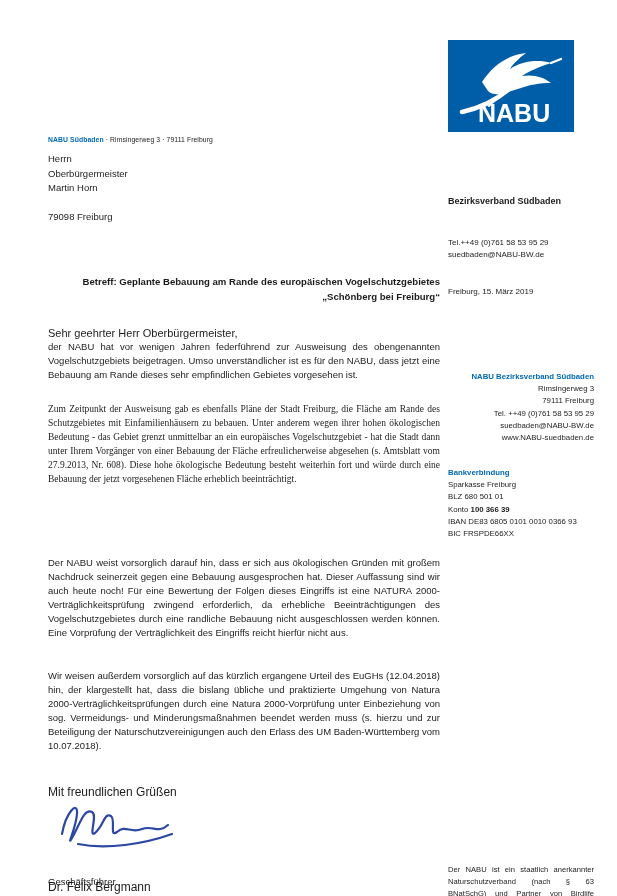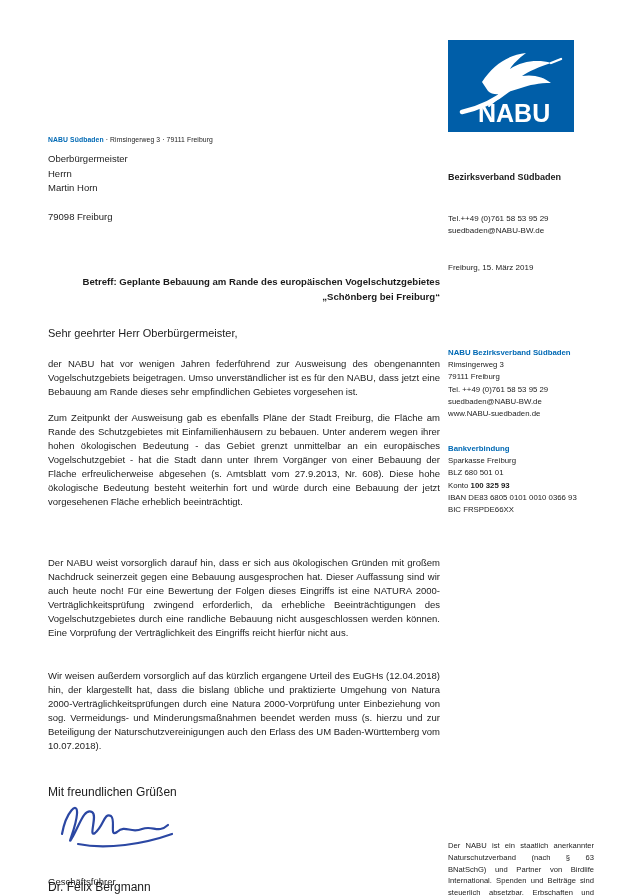--- a/index.html
+++ b/index.html
@@ -10,56 +10,56 @@
   .abs{position:absolute;}
   
   .main-col{left:48px;width:392px;}
   .sender-line{top:136px;font-size:6.8px;letter-spacing:.1px;}
   .sender-org{color:#0069b4;font-weight:bold;}
   .recipient{top:152px;font-size:9.5px;line-height:14.5px;}
   .recipient-gap{height:14px;}
   .subject{top:274px;font-size:9.6px;font-weight:bold;line-height:15px;text-align:right;}
   .salutation{top:327px;font-size:11px;}
   .body-par{font-size:9.5px;line-height:14px;text-align:justify;width:392px;margin:0;}
-  .p1{top:357px;}
-  .p2{top:411px;}
+  .p1{top:340px;}
+  .p2{top:402px;font-family:Liberation Serif, serif;}
   .p3{top:556px;}
   .p4{top:669px;}
   .underline{margin-top:16px;}
   .closing{top:785px;font-size:12px;}
   .signature-svg{top:792px;left:52px;}
   .signer-name{top:880px;font-size:12px;}
   .signer-title{top:876px;font-size:9.5px;}
   
-  .side{left:448px;width:146px;}
+  .side{left:448px;width:146px;margin-top:24px;}
   .logo-box{top:40px;left:448px;width:104px;height:92px;}
   .side-org{top:172px;font-size:9px;font-weight:bold;}
   .side-contact{top:213px;font-size:8px;line-height:12px;}
   .side-date{top:263px;font-size:8px;}
   .side-small{font-size:7.8px;line-height:12.2px;}
-  .addr-block{top:347px;}
+  .addr-block{top:347px;text-align:right;}
   .bank-block{top:443px;}
   .blue-head{color:#0069b4;font-weight:bold;}
   .bold{font-weight:bold;}
   .legal{font-size:7.6px;line-height:11.8px;text-align:justify;width:146px;}
   .legal1{top:652px;}
   .legal2{top:840px;}
 </style>
 </head>
 <body>
 
 <div class="page">
 
   <div class="abs main-col sender-line">
     <span class="sender-org">NABU Südbaden</span><span> · Rimsingerweg 3 · 79111 Freiburg</span>
   </div>
 
   <div class="abs main-col recipient">
+    <div>Herrn</div>
     <div>Oberbürgermeister</div>
-    <div>Herrn</div>
     <div>Martin Horn</div>
     <div class="recipient-gap"></div>
     <div>79098 Freiburg</div>
   </div>
 
   <div class="abs main-col subject">
     <div>Betreff: Geplante Bebauung am Rande des europäischen Vogelschutzgebietes</div>
     <div>„Schönberg bei Freiburg“</div>
   </div>
 
@@ -110,20 +110,20 @@
     <div>79111 Freiburg</div>
     <div>Tel. ++49 (0)761 58 53 95 29</div>
     <div>suedbaden@NABU-BW.de</div>
     <div>www.NABU-suedbaden.de</div>
   </div>
 
   <div class="abs side side-small bank-block">
     <div class="blue-head">Bankverbindung</div>
     <div>Sparkasse Freiburg</div>
     <div>BLZ 680 501 01</div>
-    <div><span>Konto </span><span class="bold">100 325 93</span></div>
+    <div><span>Konto </span><span class="bold">100 366 39</span></div>
     <div>IBAN DE83 6805 0101 0010 0366 93</div>
     <div>BIC FRSPDE66XX</div>
   </div>
 
   <div class="abs side legal legal2">Der NABU ist ein staatlich anerkannter Naturschutzverband (nach § 63 BNatSchG) und Partner von Birdlife International. Spenden und Beiträge sind steuerlich absetzbar. Erbschaften und Vermächtnisse an den NABU sind steuerbefreit.</div>
 
 </div>
 
 </body></html>

